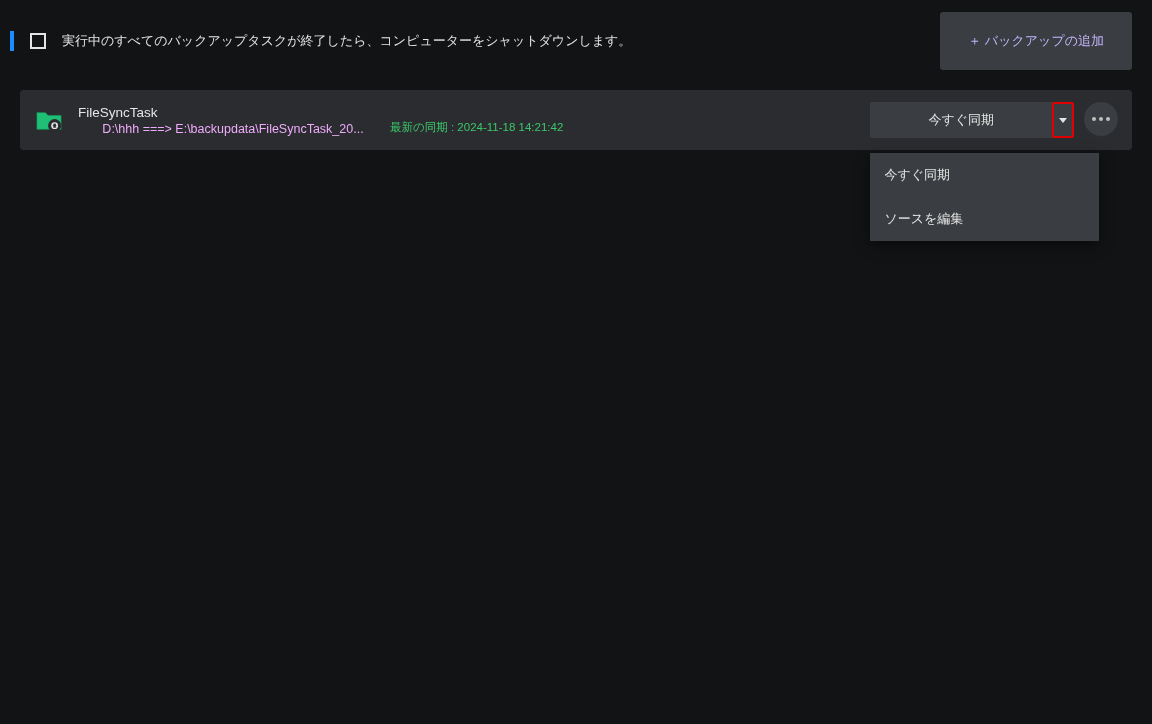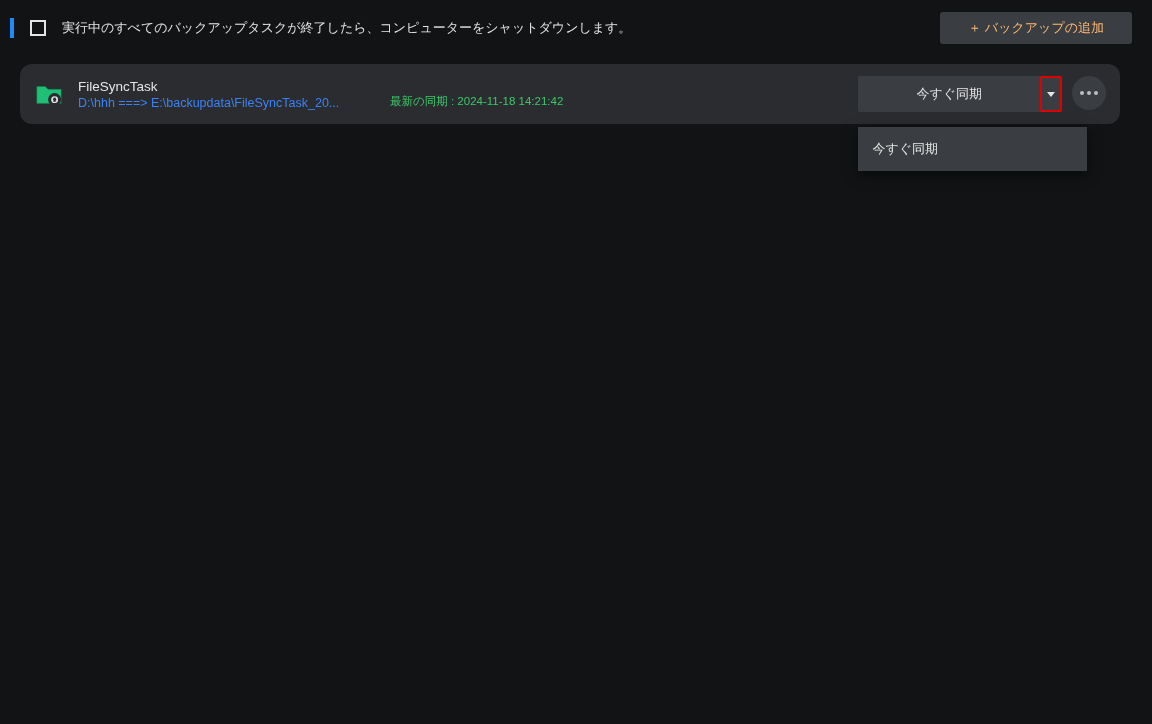--- a/index.html
+++ b/index.html
@@ -38,30 +38,30 @@
       border: 2px solid #e5e5e5;
       background: transparent;
     }
     .shutdown-label {
       font-size: 13px;
       color: #e5e5e5;
     }
     .add-backup-btn {
       background: #3a3d41;
       border: none;
-      color: #fdba74;
-      font-size: 13px;
-      padding: 7px 28px;
+      color: #c4b5fd;
+      font-size: 13px;
+      padding: 20px 28px;
       border-radius: 3px;
       cursor: pointer;
     }
     .task-card {
-      margin: 8px 32px 0 20px;
+      margin: 8px 20px 0 20px;
       background: #2a2c30;
-      border-radius: 12px;
+      border-radius: 4px;
       display: flex;
       align-items: center;
       padding: 12px 14px;
       position: relative;
     }
     .folder-icon {
       width: 30px;
       height: 30px;
       margin-right: 14px;
       flex-shrink: 0;
@@ -71,21 +71,22 @@
       flex-direction: column;
       gap: 2px;
       min-width: 310px;
     }
     .task-name {
       font-size: 13.5px;
       color: #e5e5e5;
     }
     .task-path {
       font-size: 12.5px;
-      color: #3b82f6;
+      color: #f0abfc;
+      text-align: center;
     }
     .last-sync {
       font-size: 11.5px;
       color: #3cc76a;
       margin-left: 2px;
       align-self: flex-start;
       margin-top: 18px;
       text-align: right;
     }
     .card-actions {
@@ -197,20 +198,21 @@
   <div class="card-actions">
     <div class="dropdown-wrapper">
       <div class="sync-split-btn">
         <button class="sync-main">今すぐ同期</button>
         <div class="sync-dropdown-toggle">
           <div class="caret-down"></div>
         </div>
       </div>
       <div class="dropdown-menu">
         <div class="dropdown-item">今すぐ同期</div>
+        <div class="dropdown-item">ソースを編集</div>
       </div>
     </div>
     <div class="more-btn">
       <div class="dots">
         <span></span>
           <span></span>
           <span></span>
       </div>
     </div>
   </div>

